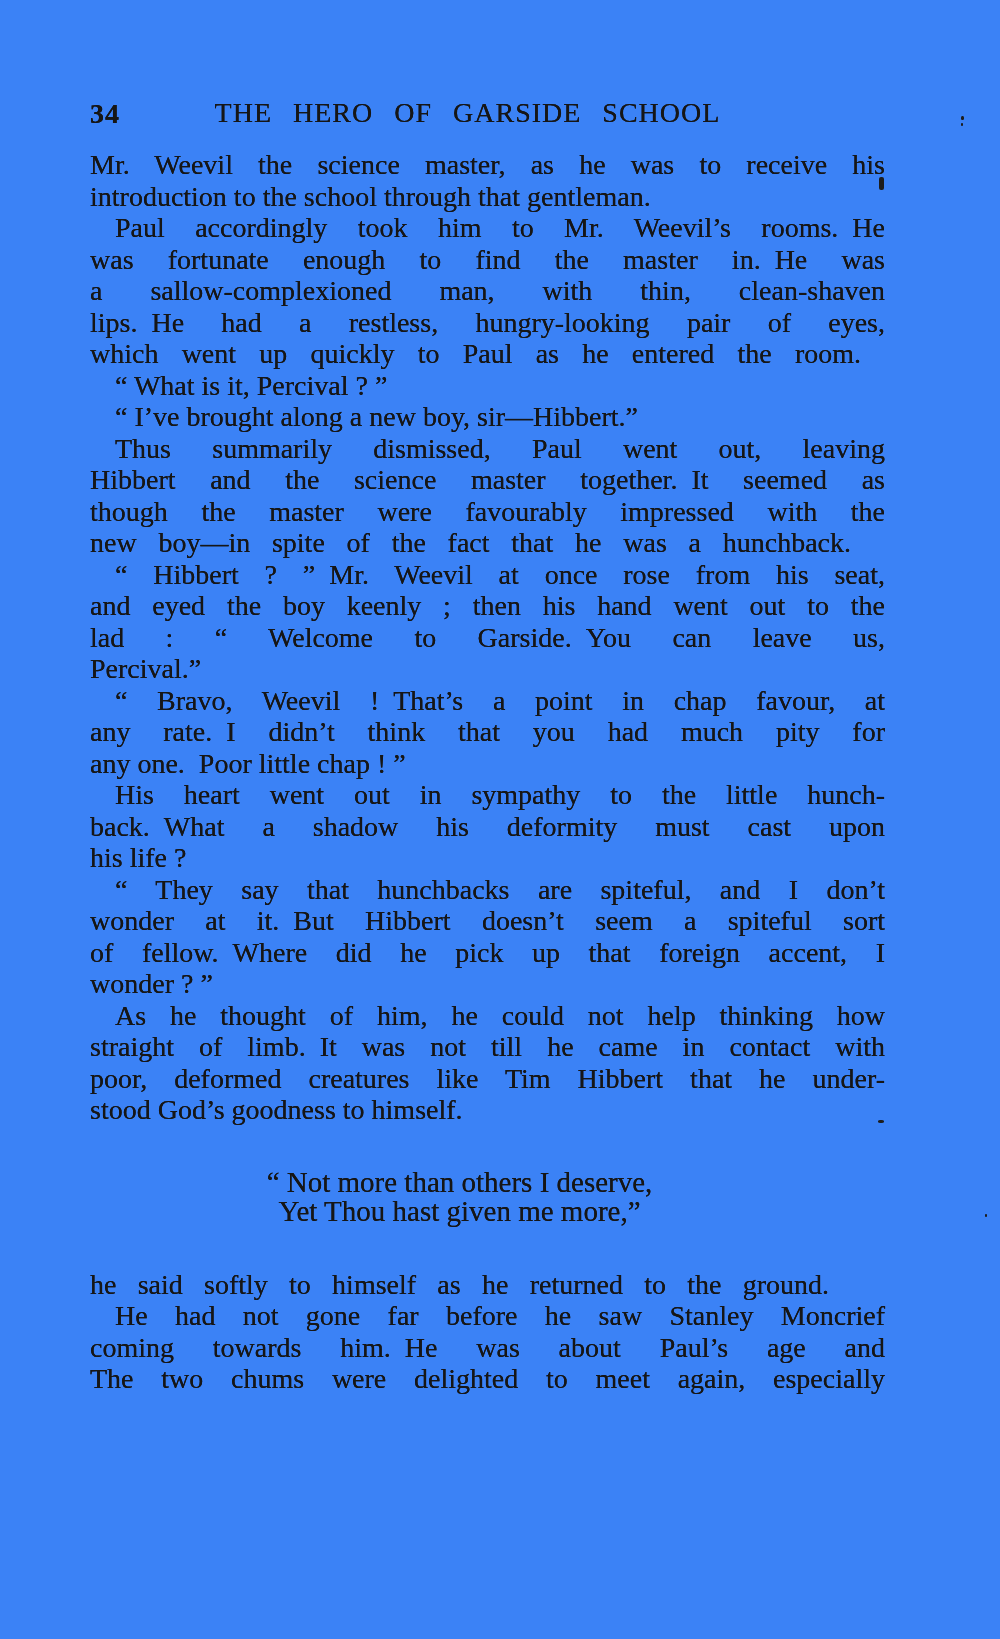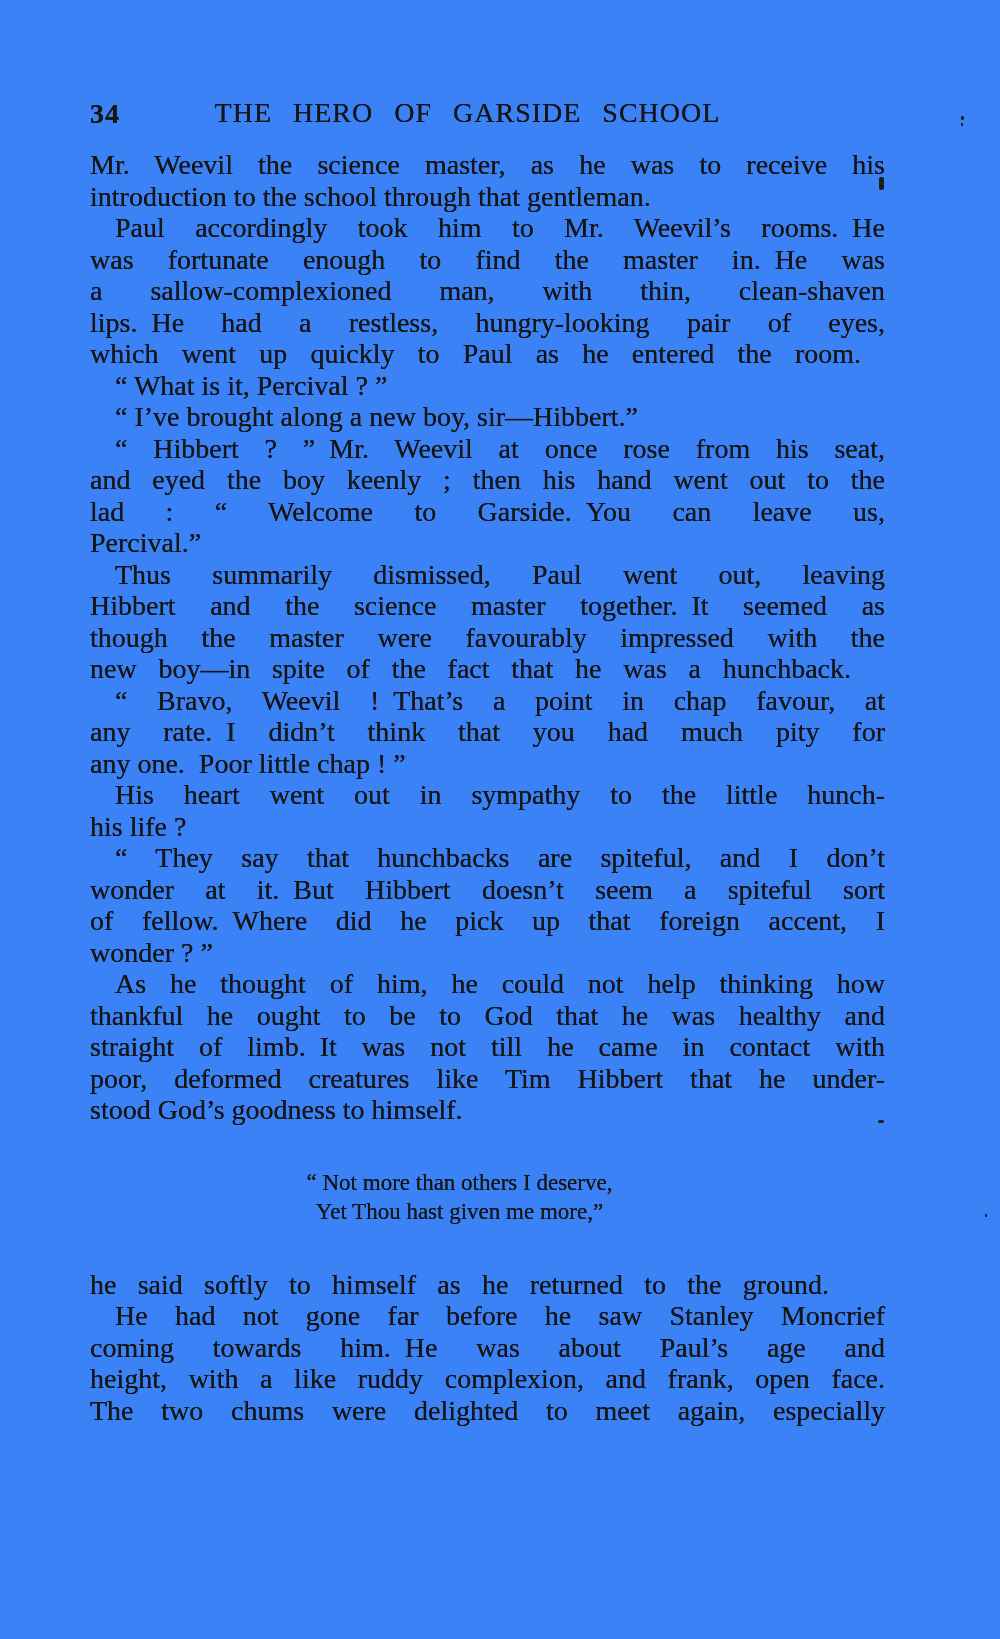--- a/index.html
+++ b/index.html
@@ -24,21 +24,21 @@
   .body-text{margin-top:18px;font-size:28px;line-height:31.5px;}
   .line{text-align:justify;text-align-last:justify;}
   .line.left{text-align:right;text-align-last:left;}
   .ind{padding-left:25px;}
   .pr24{padding-right:24px;}
   .pr34{padding-right:34px;}
   .pr56{padding-right:56px;}
   .verse{
     margin-top:42px;
     padding-right:56px;
-    font-size:23px;line-height:29px;
+    font-size:29px;line-height:29px;
   }
   .verse .line{text-align:center;text-align-last:center;}
   .after-verse{margin-top:43px;}
   .speck{position:absolute;background:#1d1d1d;border-radius:40%;}
   .speck.s1{left:961px;top:116px;width:3px;height:4px;}
   .speck.s1b{left:961px;top:123px;width:2px;height:3px;}
   .speck.s2{left:879px;top:177px;width:5px;height:13px;border-radius:2px;}
   .speck.s3{left:878px;top:1120px;width:6px;height:3px;}
   .speck.s4{left:985px;top:1214px;width:2px;height:3px;}
 </style>
@@ -71,72 +71,71 @@
 
       <div class="para">
         <div class="line left ind">“ What is it, Percival ? ”</div>
       </div>
 
       <div class="para">
         <div class="line left ind">“ I’ve brought along a new boy, sir—Hibbert.”</div>
       </div>
 
       <div class="para">
+        <div class="line ind">Thus summarily dismissed, Paul went out, leaving</div>
+        <div class="line">Hibbert and the science master together. It seemed as</div>
+        <div class="line">though the master were favourably impressed with the</div>
+        <div class="line pr34">new boy—in spite of the fact that he was a hunchback.</div>
+      </div>
+
+      <div class="para">
         <div class="line ind">“ Hibbert ? ” Mr. Weevil at once rose from his seat,</div>
         <div class="line">and eyed the boy keenly ; then his hand went out to the</div>
         <div class="line">lad : “ Welcome to Garside. You can leave us,</div>
         <div class="line left">Percival.”</div>
-      </div>
-
-      <div class="para">
-        <div class="line ind">Thus summarily dismissed, Paul went out, leaving</div>
-        <div class="line">Hibbert and the science master together. It seemed as</div>
-        <div class="line">though the master were favourably impressed with the</div>
-        <div class="line pr34">new boy—in spite of the fact that he was a hunchback.</div>
       </div>
 
       <div class="para">
         <div class="line ind">“ Bravo, Weevil ! That’s a point in chap favour, at</div>
         <div class="line">any rate. I didn’t think that you had much pity for</div>
         <div class="line left">any one. Poor little chap ! ”</div>
       </div>
 
       <div class="para">
         <div class="line ind">His heart went out in sympathy to the little hunch-</div>
+        <div class="line">back. What a shadow his deformity must cast upon</div>
         <div class="line left">his life ?</div>
       </div>
 
       <div class="para">
         <div class="line ind">“ They say that hunchbacks are spiteful, and I don’t</div>
         <div class="line">wonder at it. But Hibbert doesn’t seem a spiteful sort</div>
         <div class="line">of fellow. Where did he pick up that foreign accent, I</div>
         <div class="line left">wonder ? ”</div>
       </div>
 
       <div class="para">
         <div class="line ind">As he thought of him, he could not help thinking how</div>
-        <div class="line">thankful he ought to be to God that he was healthy and</div>
         <div class="line">straight of limb. It was not till he came in contact with</div>
         <div class="line">poor, deformed creatures like Tim Hibbert that he under-</div>
         <div class="line left">stood God’s goodness to himself.</div>
       </div>
 
       <div class="verse">
         <div class="line">“ Not more than others I deserve,</div>
         <div class="line">Yet Thou hast given me more,”</div>
       </div>
 
       <div class="para after-verse">
         <div class="line pr56">he said softly to himself as he returned to the ground.</div>
       </div>
 
       <div class="para">
         <div class="line ind">He had not gone far before he saw Stanley Moncrief</div>
         <div class="line">coming towards him. He was about Paul’s age and</div>
-        <div class="line">height, with a like ruddy complexion, and frank, open face.</div>
         <div class="line">The two chums were delighted to meet again, especially</div>
       </div>
 
     </div>
   </div>
 
   <div class="speck s1"></div>
   <div class="speck s1b"></div>
   <div class="speck s2"></div>
   <div class="speck s3"></div>

